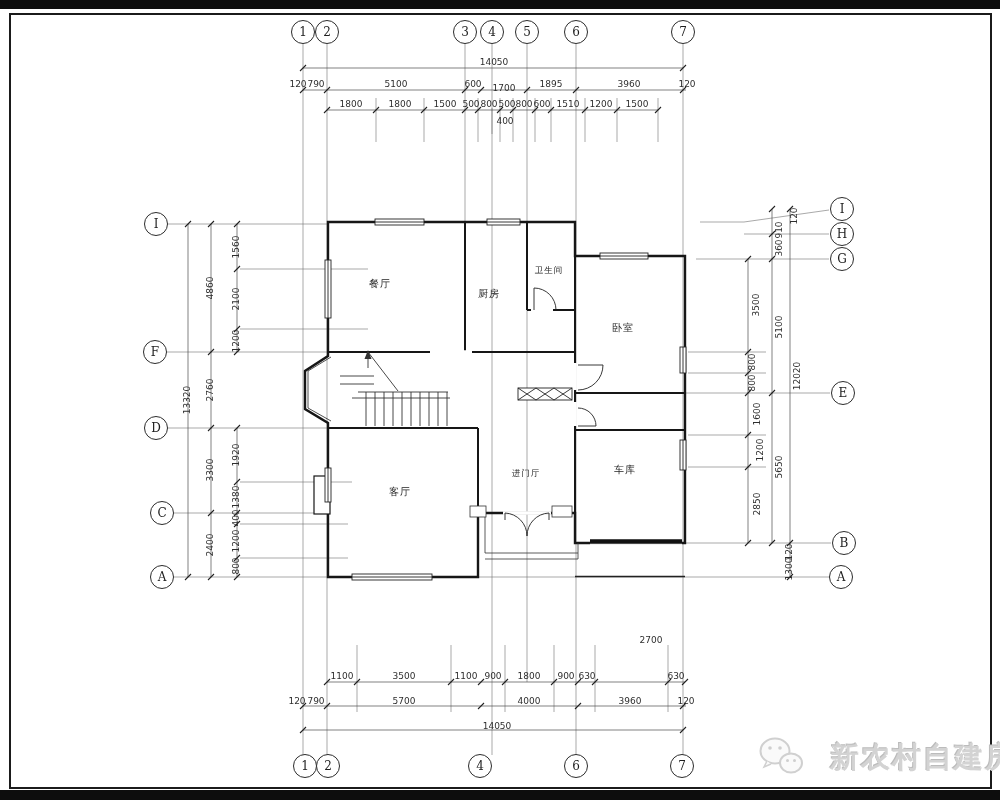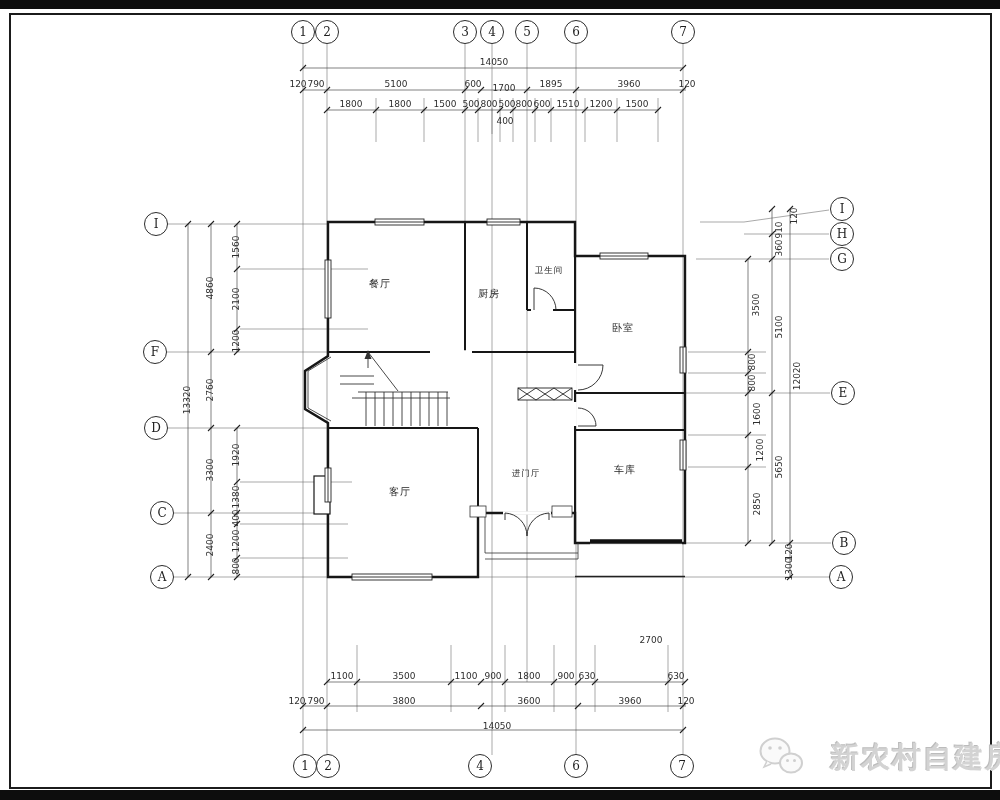--- a/index.html
+++ b/index.html
@@ -273,22 +273,22 @@
       <span class="lbl dim" style="left: 404px; top: 676px;">3500</span>
       <span class="lbl dim" style="left: 466px; top: 676px;">1100</span>
       <span class="lbl dim" style="left: 493px; top: 676px;">900</span>
       <span class="lbl dim" style="left: 529px; top: 676px;">1800</span>
       <span class="lbl dim" style="left: 566px; top: 676px;">900</span>
       <span class="lbl dim" style="left: 587px; top: 676px;">630</span>
       <span class="lbl dim" style="left: 631px; top: 640px; margin-left: 20px;">2700</span>
       <span class="lbl dim" style="left: 676px; top: 676px;">630</span>
       <span class="lbl dim" style="left: 297px; top: 701px;">120</span>
       <span class="lbl dim" style="left: 316px; top: 701px;">790</span>
-      <span class="lbl dim" style="left: 404px; top: 701px;">3800</span>
-      <span class="lbl dim" style="left: 529px; top: 701px;">3600</span>
+      <span class="lbl dim" style="left: 404px; top: 701px;">5700</span>
+      <span class="lbl dim" style="left: 529px; top: 701px;">4000</span>
       <span class="lbl dim" style="left: 630px; top: 701px;">3960</span>
       <span class="lbl dim" style="left: 686px; top: 701px;">120</span>
       <span class="lbl dim" style="left: 497px; top: 726px;">14050</span>
       <span class="lbl dim v" style="left: 187px; top: 400px;">13320</span>
       <span class="lbl dim v" style="left: 210px; top: 288px;">4860</span>
       <span class="lbl dim v" style="left: 210px; top: 390px;">2760</span>
       <span class="lbl dim v" style="left: 210px; top: 470px;">3300</span>
       <span class="lbl dim v" style="left: 210px; top: 545px;">2400</span>
       <span class="lbl dim v" style="left: 236px; top: 247px;">1560</span>
       <span class="lbl dim v" style="left: 236px; top: 299px;">2100</span>

